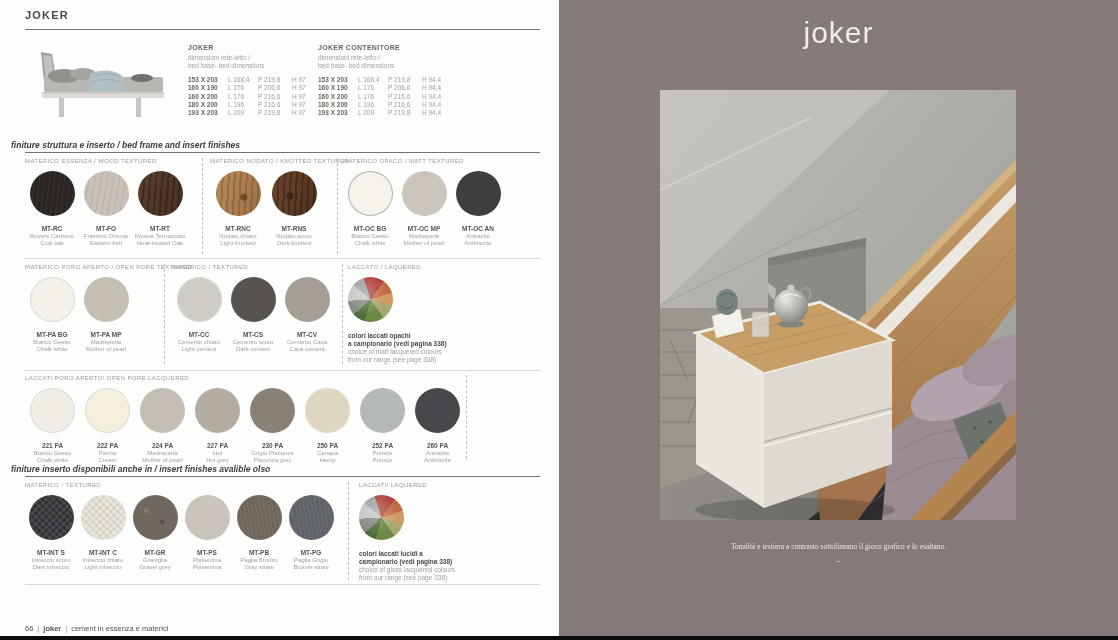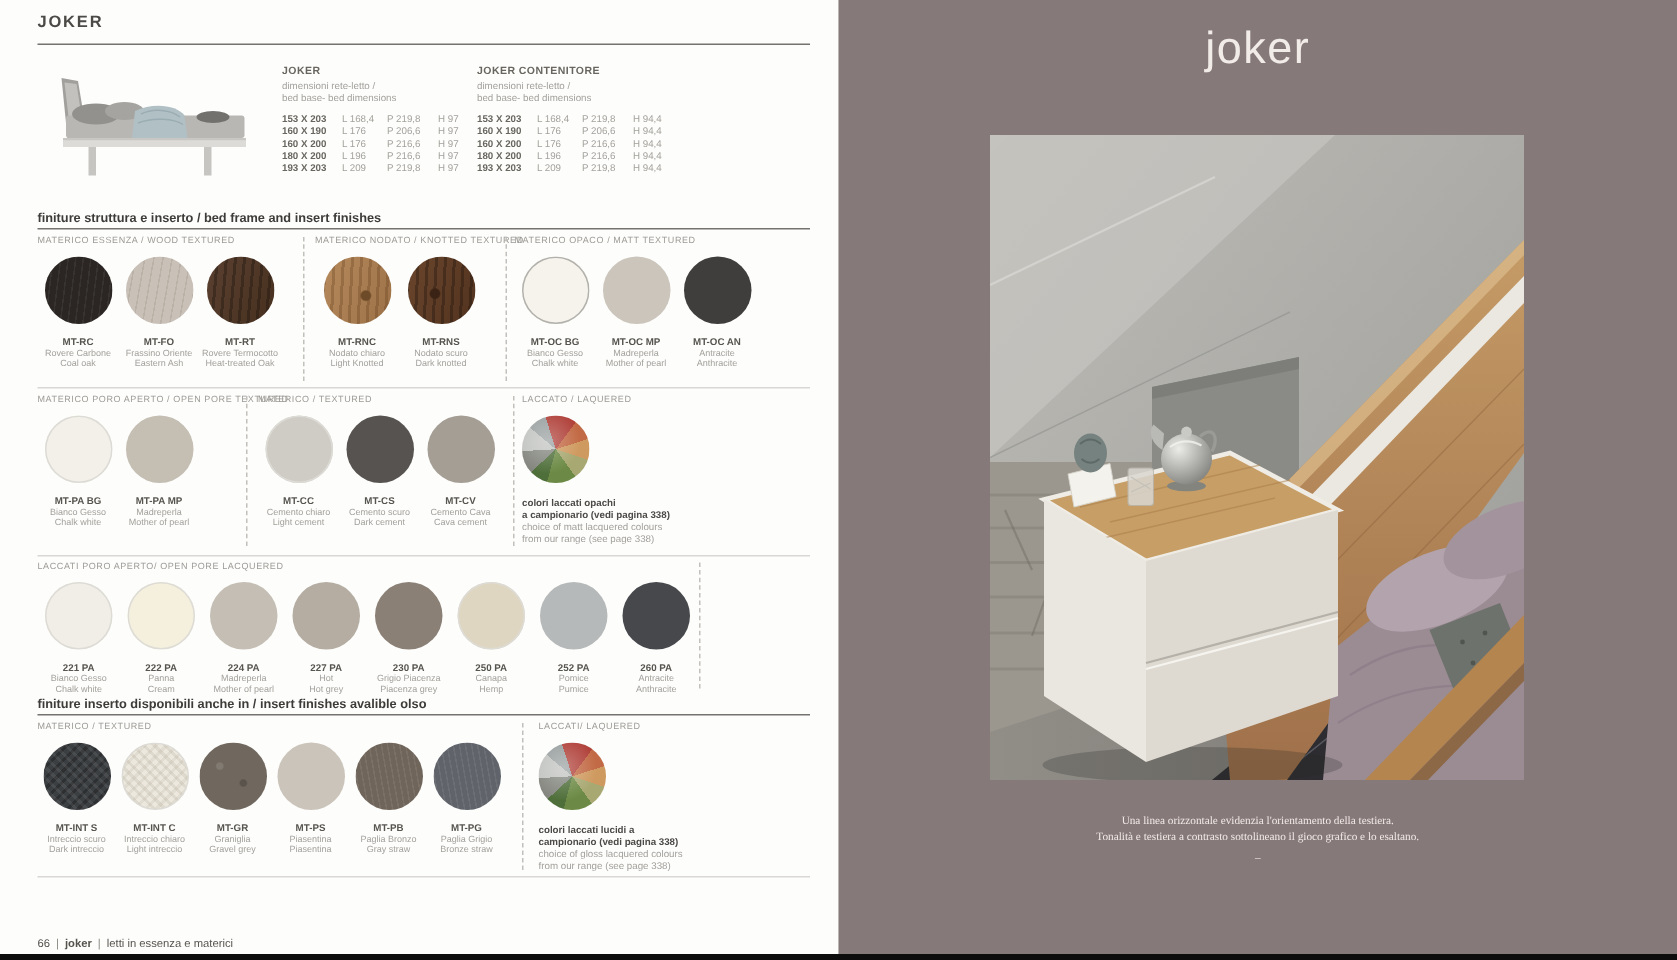--- a/index.html
+++ b/index.html
@@ -17,21 +17,21 @@
   .spec-table { position:absolute; top:44px; font-size:6.5px; }
   .spec-table .tt { font-size:7px; font-weight:bold; color:#68665f; letter-spacing:.3px; margin-bottom:3px; }
   .spec-table .sub { color:#a3a19c; line-height:8px; }
   .spec-rows { margin-top:6px; }
   .spec-row { display:flex; line-height:8.3px; }
   .spec-row .c-size { width:40px; font-weight:bold; color:#68665f; }
   .spec-row .c-l { width:30px; color:#a3a19c; }
   .spec-row .c-p { width:34px; color:#a3a19c; }
   .spec-row .c-h { width:22px; color:#a3a19c; }
 
-  .sec-head { position:absolute; left:25px; font-size:8.5px; font-weight:bold; color:#3e3c39; }
+  .sec-head { position:absolute; left:11px; font-size:8.5px; font-weight:bold; color:#3e3c39;font-style:italic; }
 
   .fin-row { position:absolute; left:25px; display:flex; }
   .grp { }
   .grp-label { font-size:6px; color:#9d9b96; letter-spacing:.4px; margin-bottom:7px; white-space:nowrap; }
   .sw-row { display:flex; }
   .sw { width:54px; text-align:center; }
   .sw-w52 .sw { width:52px; }
   .sw-w55 .sw { width:55px; }
   .sw-w56 .sw { width:56px; }
   .dot { width:45px; height:45px; border-radius:50%; margin:0 auto; }
@@ -422,21 +422,21 @@
           <div class="lac-l">choice of gloss lacquered colours</div>
           <div class="lac-l">from our range (see page 338)</div>
         </div>
       </div>
     </div>
     <div class="vsep" style="left:348px;top:482px;height:98px"></div>
 
     <div class="rule-light" style="top:584px"></div>
 
     <div class="l-footer">
-      <span>66</span><span class="fsep">|</span><span class="fbold">joker</span><span class="fsep">|</span><span>letti in essenza e materici</span>
+      <span>66</span><span class="fsep">|</span><span class="fbold">joker</span><span class="fsep">|</span><span>cement in essenza e materici</span>
     </div>
   </div>
 
   <div id="right-page">
     <div class="r-title">joker</div>
 
     <svg id="photo" viewBox="0 0 356 430">
       <defs>
         <linearGradient id="wallG" x1="0" y1="0" x2="1" y2="1">
           <stop offset="0" stop-color="#bdbcb7"></stop>
@@ -509,20 +509,19 @@
 
       <ellipse cx="131" cy="234" rx="13" ry="3.5" fill="#84847f"></ellipse>
       <circle cx="131" cy="216" r="17" fill="url(#silverG)"></circle>
       <path d="M115,210 C108,206 105,198 109,193 L116,199 Z" fill="#b9b9b5"></path>
       <path d="M140,201 C149,193 153,202 148,211" stroke="#9a9a96" stroke-width="2.2" fill="none"></path>
       <circle cx="131" cy="198" r="3.6" fill="#c9c9c5"></circle>
       <path d="M120,208 q10,-7 21,-1" stroke="#f2f2f0" stroke-width="1.4" fill="none" opacity=".8"></path>
     </svg>
 
     <div class="r-caption">
-      <div>Una linea orizzontale evidenzia l'orientamento della testiera.</div>
       <div>Tonalità e testiera a contrasto sottolineano il gioco grafico e lo esaltano.</div>
       <div class="dash">–</div>
     </div>
   </div>
 
   <div id="bottom-bar"></div>
 </div>
 
 </body></html>

